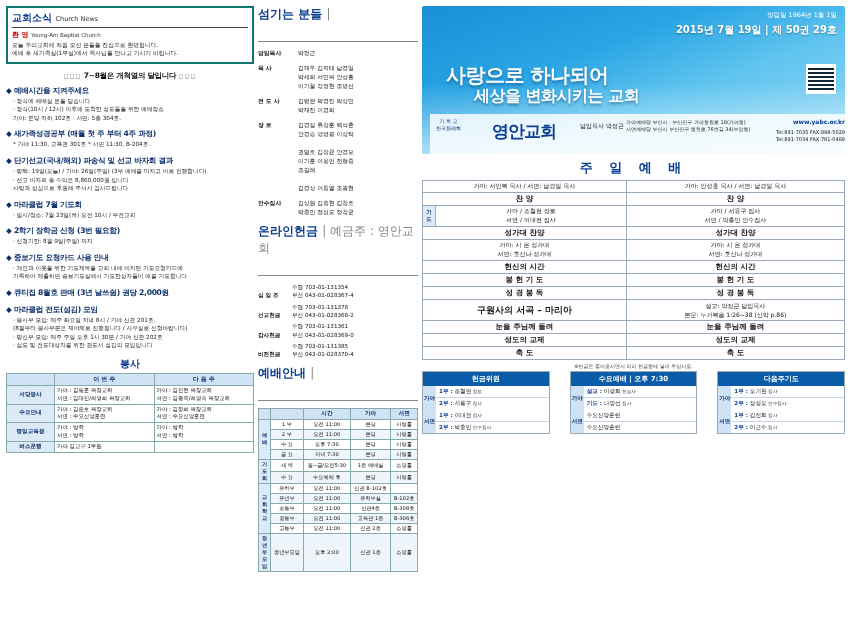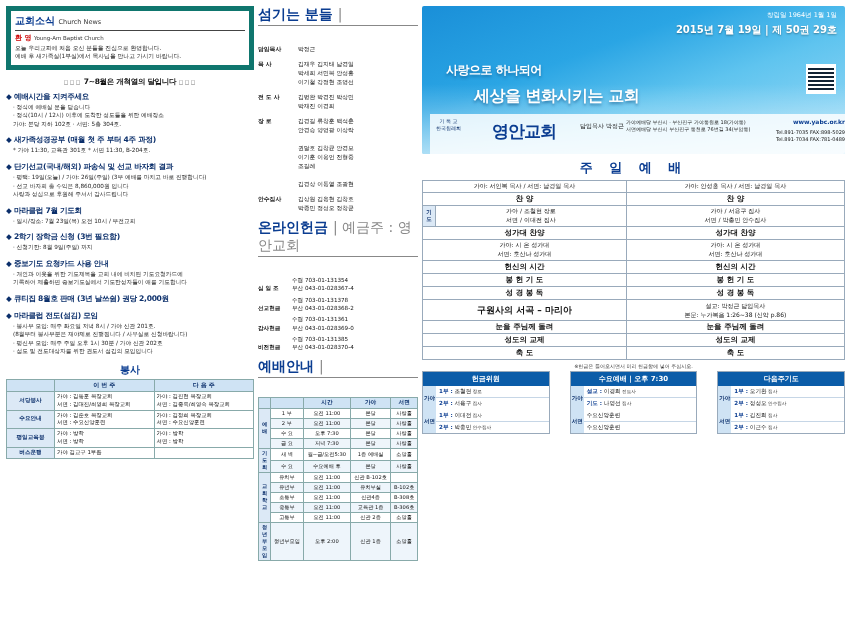--- a/index.html
+++ b/index.html
@@ -10,21 +10,21 @@
     font-family: "DejaVu Sans", "Liberation Sans", sans-serif;
     font-size: 7px;
     color: #111;
     overflow: hidden;
     position: relative;
   }
   .page { position:relative; width:851px; height:624px; }
 
   
   .col-left { position:absolute; left:6px; top:6px; width:248px; height:612px; }
-  .news-box { border:5px solid #0f766e; padding:3px 4px 4px 4px; }
+  .news-box { border:2px solid #0f766e; padding:3px 4px 4px 4px; }
   .news-title { font-size:10px; font-weight:bold; color:#0b3d91; }
   .news-title .en { font-size:6.5px; color:#333; font-weight:normal; }
   .news-hr { border-top:1px solid #444; margin:2px 0; }
   .welcome-head { font-size:7px; font-weight:bold; color:#c00; }
   .welcome-head .sub { color:#333; font-weight:normal; font-size:5.5px; }
   .welcome-body { font-size:5.8px; line-height:1.45; color:#222; margin-top:1px; }
   .banner-line { text-align:center; font-size:7.5px; font-weight:bold; margin:7px 0 5px 0; color:#111; letter-spacing:-0.3px; }
   .banner-line .deco { color:#777; font-size:6px; letter-spacing:1px; }
 
   .sec { margin-bottom:7px; }
@@ -34,21 +34,21 @@
   
   .bongsa-title { text-align:center; font-size:10px; font-weight:bold; color:#0b3d91; margin:4px 0 2px 0; }
   table.bongsa { width:100%; border-collapse:collapse; font-size:5.4px; }
   table.bongsa th, table.bongsa td { border:1px solid #8aa; padding:1px 2px; }
   table.bongsa th { background:#cfe3f4; color:#0b2f6b; font-weight:bold; text-align:center; font-size:6px; }
   table.bongsa td.rh { background:#dce9f6; text-align:center; font-weight:bold; color:#0b2f6b; width:48px; font-size:5.6px; }
   table.bongsa td.cell { line-height:1.45; }
 
   
   .col-mid { position:absolute; left:258px; top:6px; width:160px; height:612px; }
-  .mid-h { font-size:14px; font-weight:bold; color:#0b3d91; border-bottom:1px solid #888; padding-bottom:1px; margin-bottom:19px; }
+  .mid-h { font-size:12px; font-weight:bold; color:#0b3d91; border-bottom:1px solid #888; padding-bottom:18px; margin-bottom:7px; }
   .mid-h .bar { color:#888; font-weight:normal; }
   .rowline { font-size:5.8px; line-height:1.55; }
   .lbl { display:inline-block; width:40px; font-weight:bold; color:#111; vertical-align:top; }
   .val { display:inline-block; width:112px; vertical-align:top; }
   .mid-block { margin-bottom:6px; }
   .acct { font-size:5.6px; line-height:1.5; }
   .acct .nm { display:inline-block; width:34px; font-weight:bold; }
   .acct .bk { display:inline-block; width:108px; }
 
   table.yebae { width:100%; border-collapse:collapse; font-size:5.2px; margin-top:2px; }
@@ -60,21 +60,21 @@
   
   .col-right { position:absolute; left:422px; top:6px; width:423px; height:612px; }
 
   .hero { position:relative; height:148px; border-radius:2px; overflow:hidden;
           background:linear-gradient(160deg,#1a8fd8 0%, #2aa5e4 35%, #5fc4ef 60%, #9fdcf7 100%); }
   .hero .wave { position:absolute; left:0; bottom:0; width:100%; height:70px;
                 background:linear-gradient(to top, rgba(255,255,255,0.55), rgba(255,255,255,0)); }
   .hero .founded { position:absolute; right:8px; top:5px; color:#fff; font-size:6.5px; }
   .hero .issue { position:absolute; right:8px; top:17px; color:#fff; font-size:10px; font-weight:bold;
                  text-shadow:0 1px 2px rgba(0,0,0,.35); }
-  .hero .slogan1 { position:absolute; left:24px; top:56px; color:#fff; font-size:12px; font-weight:bold;
+  .hero .slogan1 { position:absolute; left:24px; top:56px; color:#fff; font-size:20px; font-weight:bold;
                    text-shadow:0 2px 3px rgba(0,60,110,.5); letter-spacing:-0.5px; }
   .hero .slogan2 { position:absolute; left:52px; top:80px; color:#fff; font-size:16px; font-weight:bold;
                    text-shadow:0 2px 3px rgba(0,60,110,.5); letter-spacing:-0.5px; }
   .hero .qr { position:absolute; right:9px; top:58px; width:30px; height:30px; background:
       repeating-linear-gradient(0deg,#fff 0 2px,#123 2px 4px),
       repeating-linear-gradient(90deg,#fff 0 2px,rgba(0,0,0,0.6) 2px 4px);
       border:2px solid #fff; }
   .hero .church-bar { position:absolute; left:8px; bottom:0; width:100%; height:40px;
                       background:rgba(255,255,255,0.82); }
   .hero .cb-left { position:absolute; left:6px; top:4px; font-size:5px; color:#0b2f6b; line-height:1.3; text-align:center;}

